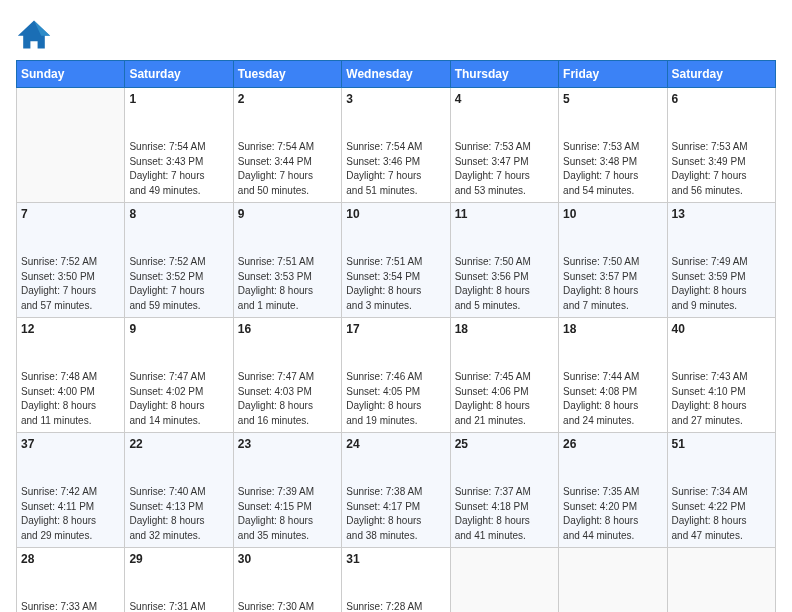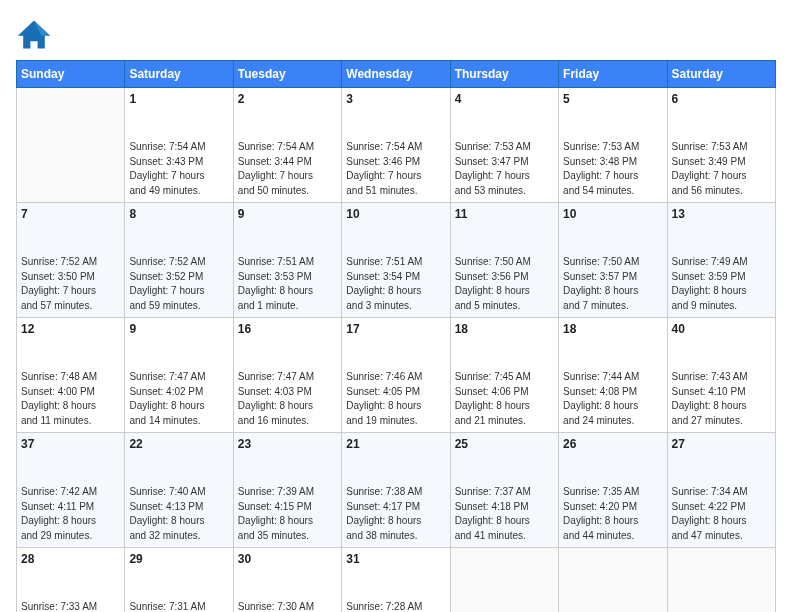--- a/index.html
+++ b/index.html
@@ -211,33 +211,33 @@
         </td>
         <td>
           <div class="day-number">22</div>
           <div class="day-info">Sunrise: 7:40 AM<br>Sunset: 4:13 PM<br>Daylight: 8 hours<br>and 32 minutes.</div>
         </td>
         <td>
           <div class="day-number">23</div>
           <div class="day-info">Sunrise: 7:39 AM<br>Sunset: 4:15 PM<br>Daylight: 8 hours<br>and 35 minutes.</div>
         </td>
         <td>
-          <div class="day-number">21</div>
+          <div class="day-number">24</div>
           <div class="day-info">Sunrise: 7:38 AM<br>Sunset: 4:17 PM<br>Daylight: 8 hours<br>and 38 minutes.</div>
         </td>
         <td>
           <div class="day-number">25</div>
           <div class="day-info">Sunrise: 7:37 AM<br>Sunset: 4:18 PM<br>Daylight: 8 hours<br>and 41 minutes.</div>
         </td>
         <td>
           <div class="day-number">26</div>
           <div class="day-info">Sunrise: 7:35 AM<br>Sunset: 4:20 PM<br>Daylight: 8 hours<br>and 44 minutes.</div>
         </td>
         <td>
-          <div class="day-number">27</div>
+          <div class="day-number">51</div>
           <div class="day-info">Sunrise: 7:34 AM<br>Sunset: 4:22 PM<br>Daylight: 8 hours<br>and 47 minutes.</div>
         </td>
       </tr>
       <tr>
         <td>
           <div class="day-number">28</div>
           <div class="day-info">Sunrise: 7:33 AM<br>Sunset: 4:24 PM<br>Daylight: 8 hours<br>and 50 minutes.</div>
         </td>
         <td>
           <div class="day-number">29</div>

